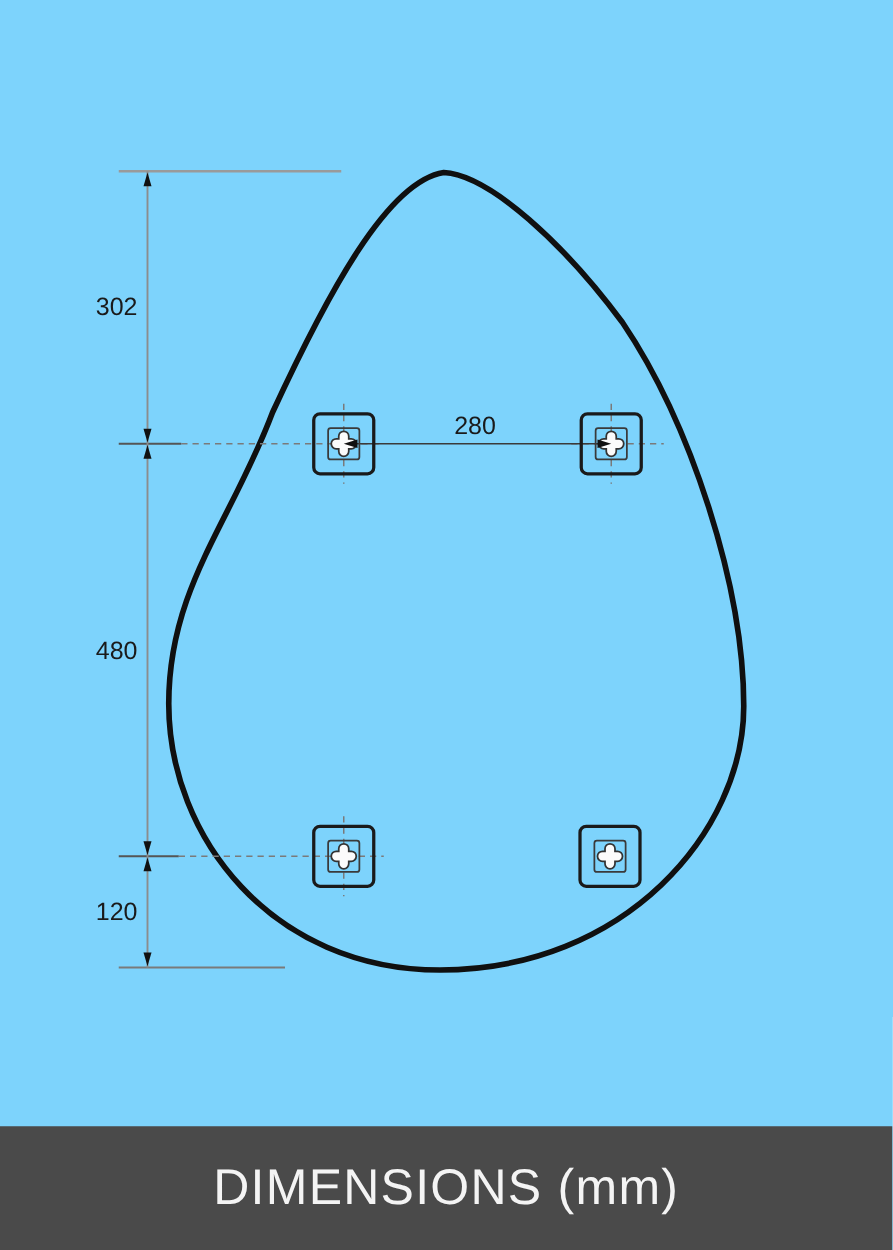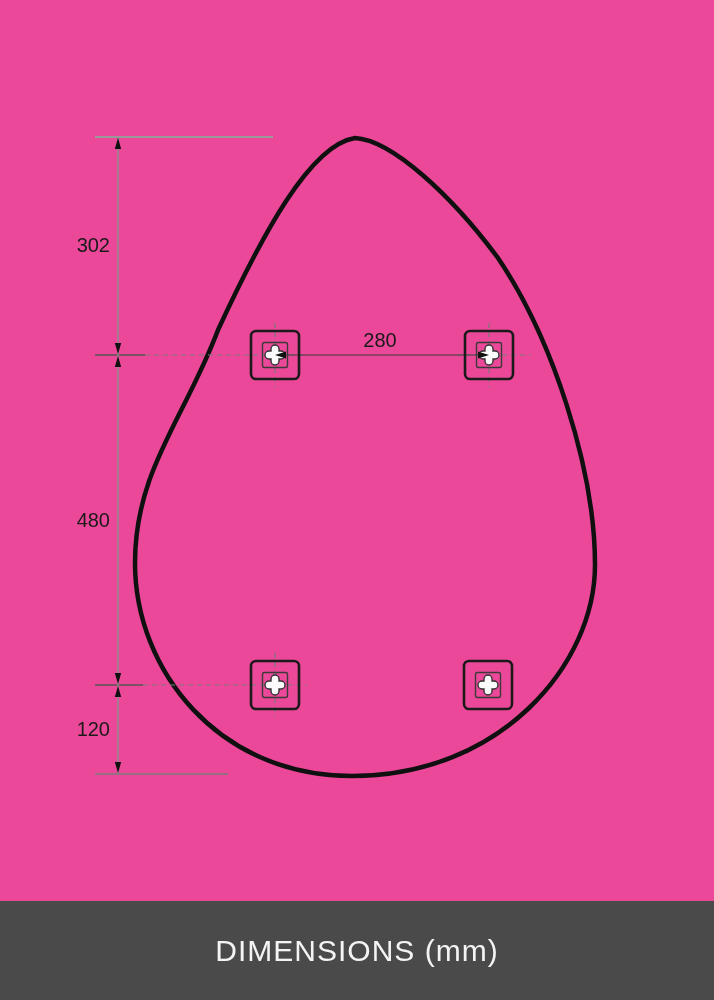--- a/index.html
+++ b/index.html
@@ -4,21 +4,21 @@
 <style>
   html, body { margin: 0; padding: 0; }
   body {
     font-family: "Liberation Sans", sans-serif;
     background: #ffffff;
   }
   .stage {
     position: relative;
     width: 714px;
     height: 1000px;
-    background: #ec4899;
+    background: #7dd3fc;
     overflow: hidden;
   }
   .diagram-svg {
     position: absolute;
     top: 0;
     left: 0;
     display: block;
   }
   .banner {
     position: absolute;
@@ -26,21 +26,21 @@
     bottom: 0;
     width: 714px;
     height: 99px;
     background: #4a4a4a;
     display: flex;
     align-items: center;
     justify-content: center;
   }
   .banner-label {
     color: #f4f4f4;
-    font-size: 30px;
+    font-size: 40px;
     letter-spacing: 1px;
     font-weight: 400;
   }
   .dim-label {
     font-family: "Liberation Sans", sans-serif;
     font-size: 20px;
   }
 </style>
 </head>
 <body>

